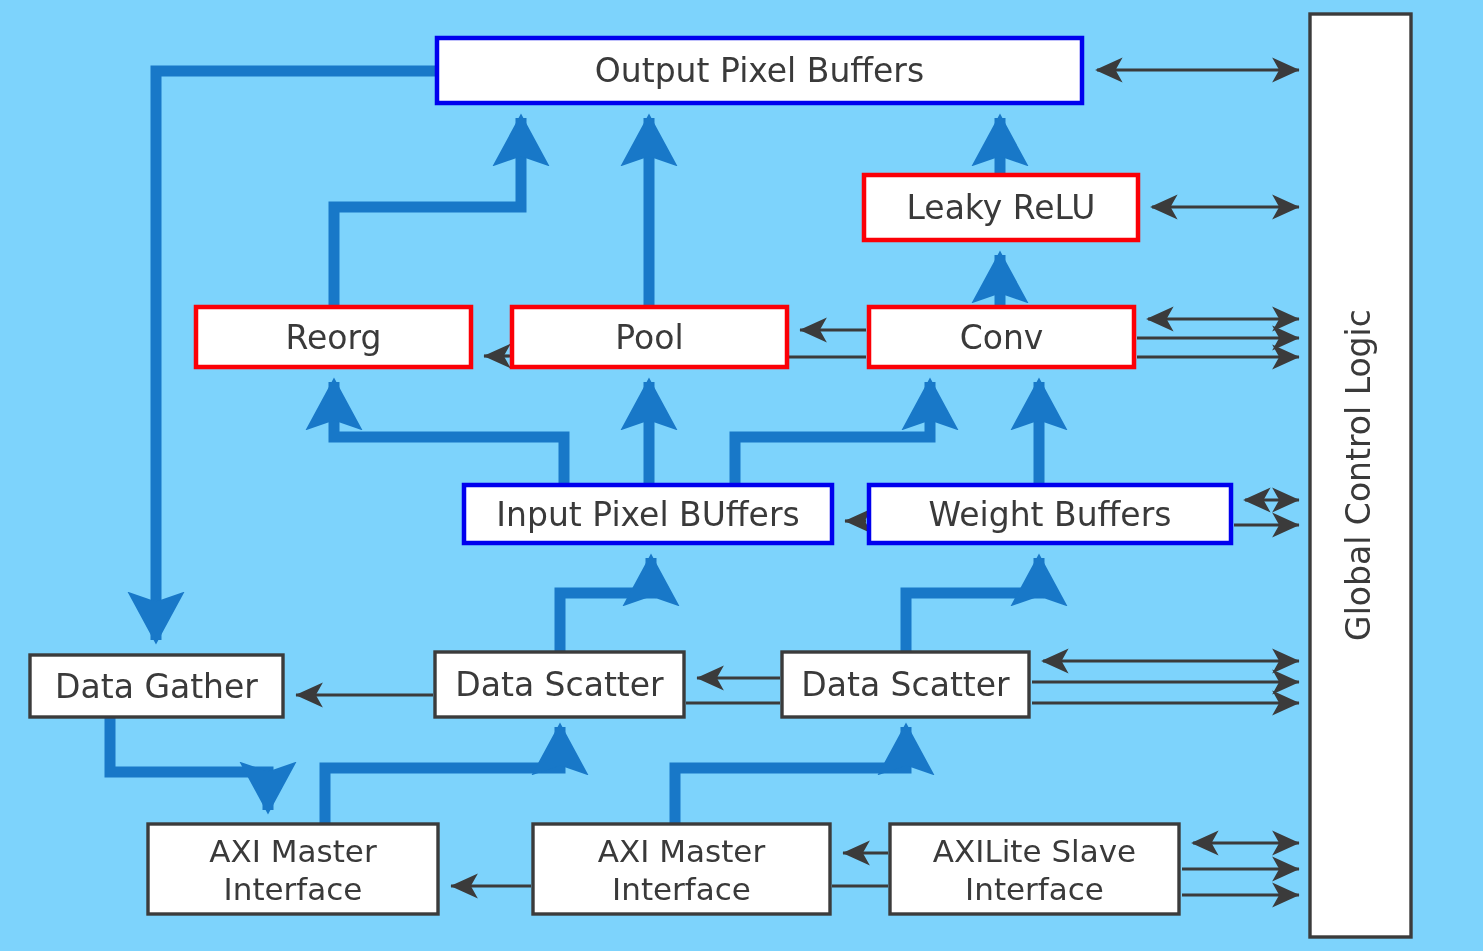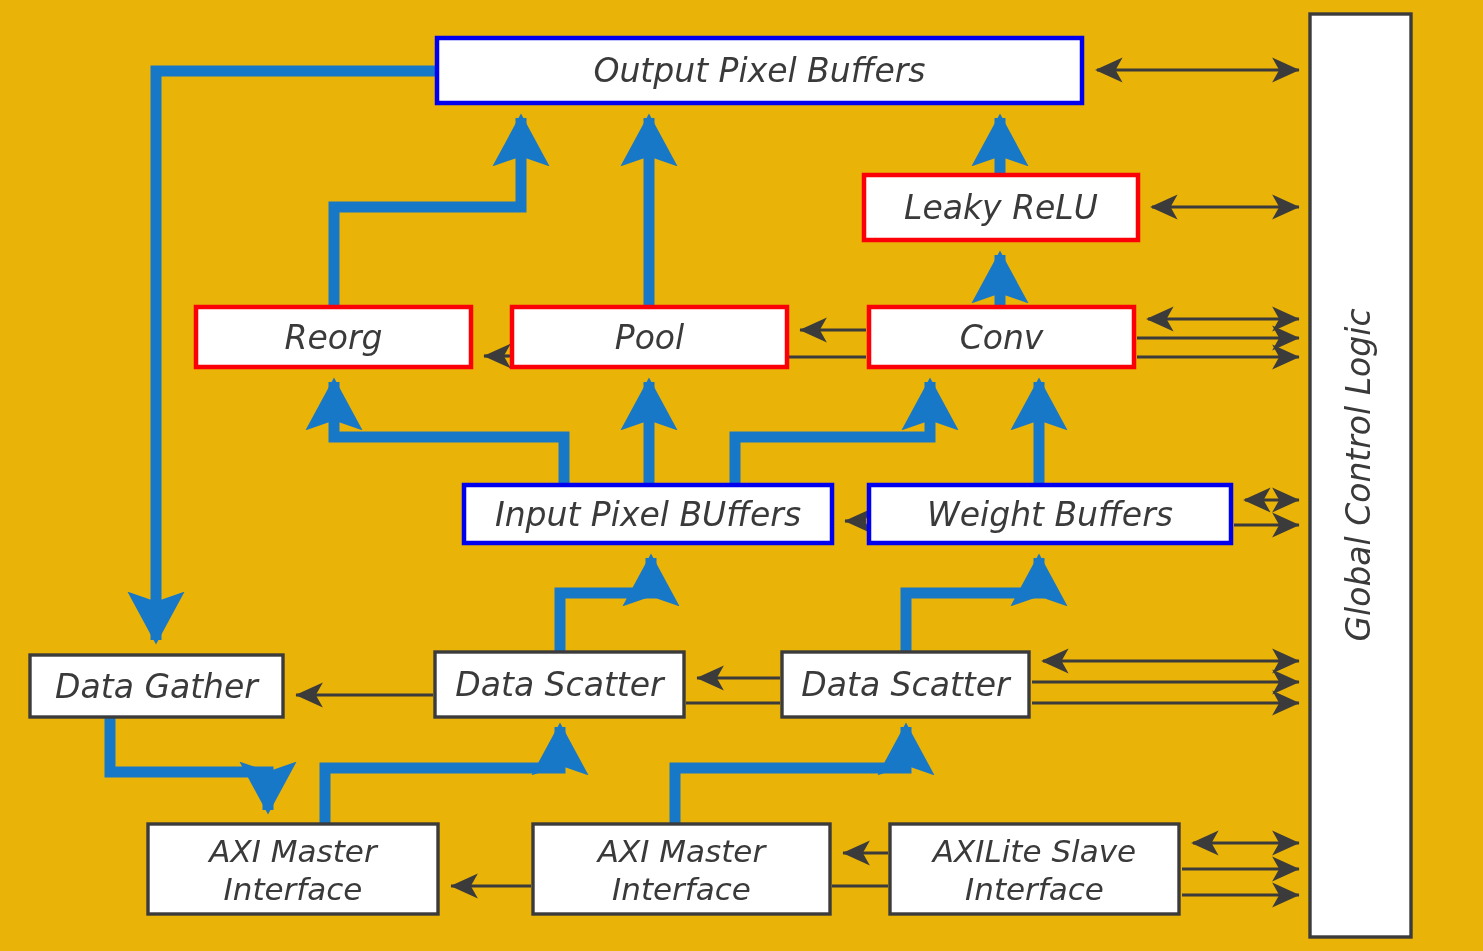--- a/index.html
+++ b/index.html
@@ -4,24 +4,23 @@
 <style>
   html, body {
     margin: 0;
     padding: 0;
     background: #ffffff;
   }
   #diagram-root {
     position: relative;
     width: 1483px;
     height: 951px;
-    background: #eab308;
+    background: #7dd3fc;
     font-family: "DejaVu Sans", "Liberation Sans", sans-serif;
     overflow: hidden;
-    font-style: italic;
   }
   svg.layer {
     position: absolute;
     top: 0;
     left: 0;
     width: 1483px;
     height: 951px;
   }
   .node-label {
     font-family: "DejaVu Sans", "Liberation Sans", sans-serif;

